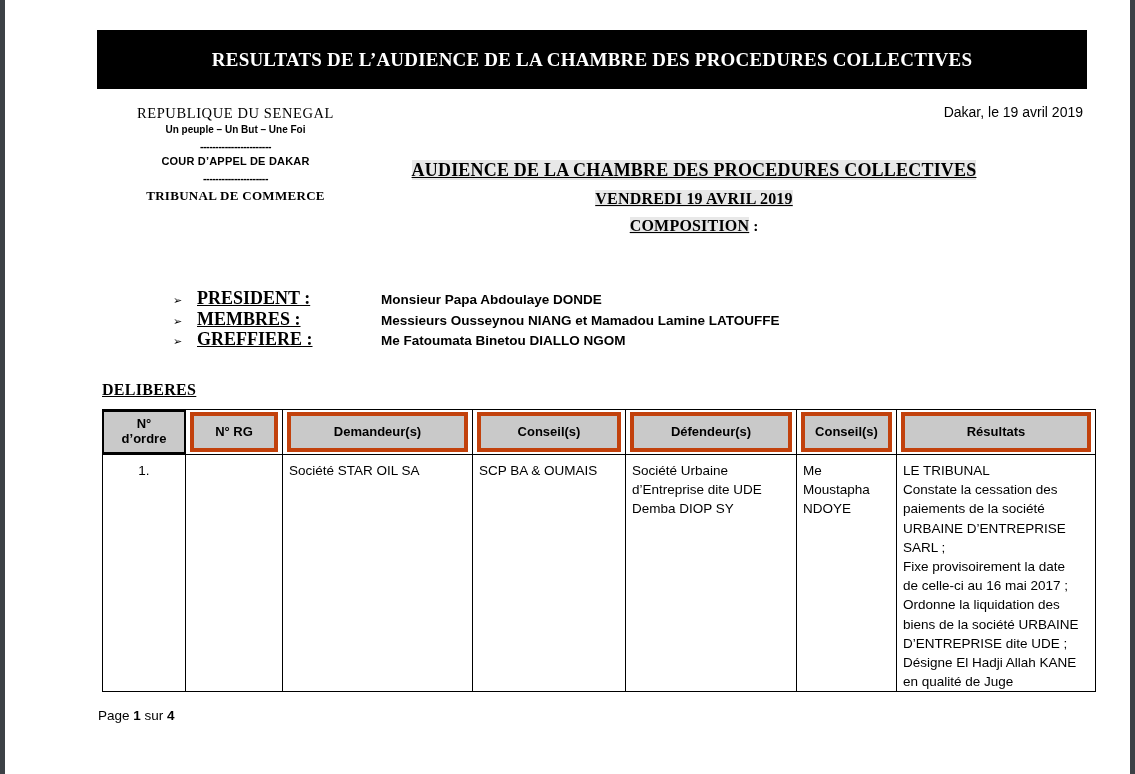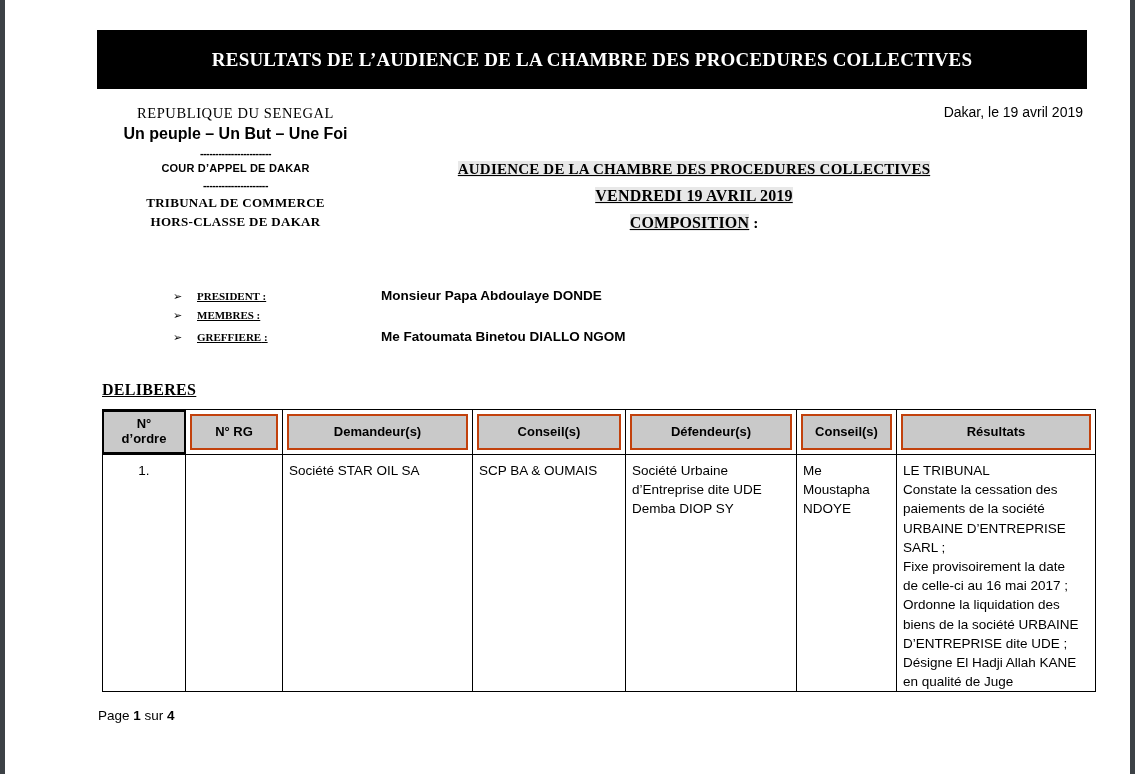--- a/index.html
+++ b/index.html
@@ -67,21 +67,21 @@
     text-align: center;
     line-height: 1.25;
   }
   .lh-republique {
     font-family: "Liberation Serif", serif;
     font-size: 14.5px;
     letter-spacing: 0.6px;
     font-weight: normal;
   }
   .lh-devise {
-    font-size: 16px;
+    font-size: 10px;
     font-weight: bold;
     margin-top: 2px;
   }
   .lh-rule {
     font-size: 10.5px;
     font-weight: bold;
     letter-spacing: -0.4px;
     margin: 3px 0 2px 0;
     color: #000;
   }
@@ -116,21 +116,21 @@
     text-align: center;
     font-family: "Liberation Serif", serif;
   }
   .ct-line {
     margin-bottom: 9px;
   }
   .ct-text {
     background: #e8e8e8;
     font-weight: bold;
     text-decoration: underline;
-    font-size: 15px;
+    font-size: 18px;
     letter-spacing: 0.2px;
   }
   .ct-text.small {
     font-size: 16px;
   }
   .ct-plain {
     background: transparent;
     font-weight: bold;
     font-size: 15.5px;
     text-decoration: none;
@@ -152,21 +152,21 @@
   .comp-bullet {
     width: 24px;
     font-family: "DejaVu Sans", sans-serif;
     font-size: 11px;
     line-height: 1;
   }
   .comp-role {
     width: 184px;
     font-family: "Liberation Serif", serif;
     font-weight: bold;
-    font-size: 11px;
+    font-size: 18px;
     white-space: nowrap;
     text-decoration: underline;
   }
   .comp-role u { text-decoration: underline; }
   .comp-name {
     font-weight: bold;
     font-size: 13.5px;
     white-space: nowrap;
   }
 
@@ -201,21 +201,21 @@
     padding: 0;
   }
   
   tr.head th {
     height: 44px;
     vertical-align: middle;
     padding: 0 4px;
   }
   .hcell {
     background: #c9c9c9;
-    border: 2px solid #c2410c;
+    border: 4px solid #c2410c;
     font-size: 13px;
     font-weight: bold;
     text-align: center;
     line-height: 1.12;
     padding: 9px 2px;
     box-sizing: border-box;
   }
   .hcell.full {
     border: 2px solid #000000;
     height: 44px;
@@ -260,21 +260,20 @@
     <div class="banner-title">RESULTATS  DE L’AUDIENCE DE LA CHAMBRE DES PROCEDURES COLLECTIVES</div>
   </div>
 
   <div class="letterhead">
     <div class="lh-republique">REPUBLIQUE DU SENEGAL</div>
     <div class="lh-devise">Un peuple – Un But – Une Foi</div>
     <div class="lh-rule">-----------------------</div>
     <div class="lh-cour">COUR D’APPEL DE DAKAR</div>
     <div class="lh-rule">---------------------</div>
     <div class="lh-tribunal">TRIBUNAL DE COMMERCE</div>
-    <div class="lh-tribunal">HORS-CLASSE DE DAKAR</div>
   </div>
 
   <div class="date-line">Dakar, le 19 avril 2019</div>
 
   <div class="center-block">
     <div class="ct-line">
       <span class="ct-text">AUDIENCE DE LA CHAMBRE DES PROCEDURES COLLECTIVES</span>
     </div>
     <div class="ct-line">
       <span class="ct-text small">VENDREDI 19 AVRIL 2019</span>
@@ -288,20 +287,21 @@
 
     <div class="comp-row">
       <span class="comp-bullet">➢</span>
       <span class="comp-role"><u>PRESIDENT</u><span> :</span></span>
       <span class="comp-name">Monsieur Papa Abdoulaye DONDE</span>
     </div>
 
     <div class="comp-row">
       <span class="comp-bullet">➢</span>
       <span class="comp-role"><u>MEMBRES</u><span> :</span></span>
+      <span class="comp-name">Messieurs Ousseynou NIANG et Mamadou Lamine LATOUFFE</span>
     </div>
 
     <div class="comp-row">
       <span class="comp-bullet">➢</span>
       <span class="comp-role"><u>GREFFIERE</u><span> :</span></span>
       <span class="comp-name">Me Fatoumata Binetou DIALLO NGOM</span>
     </div>
 
   </div>
 

